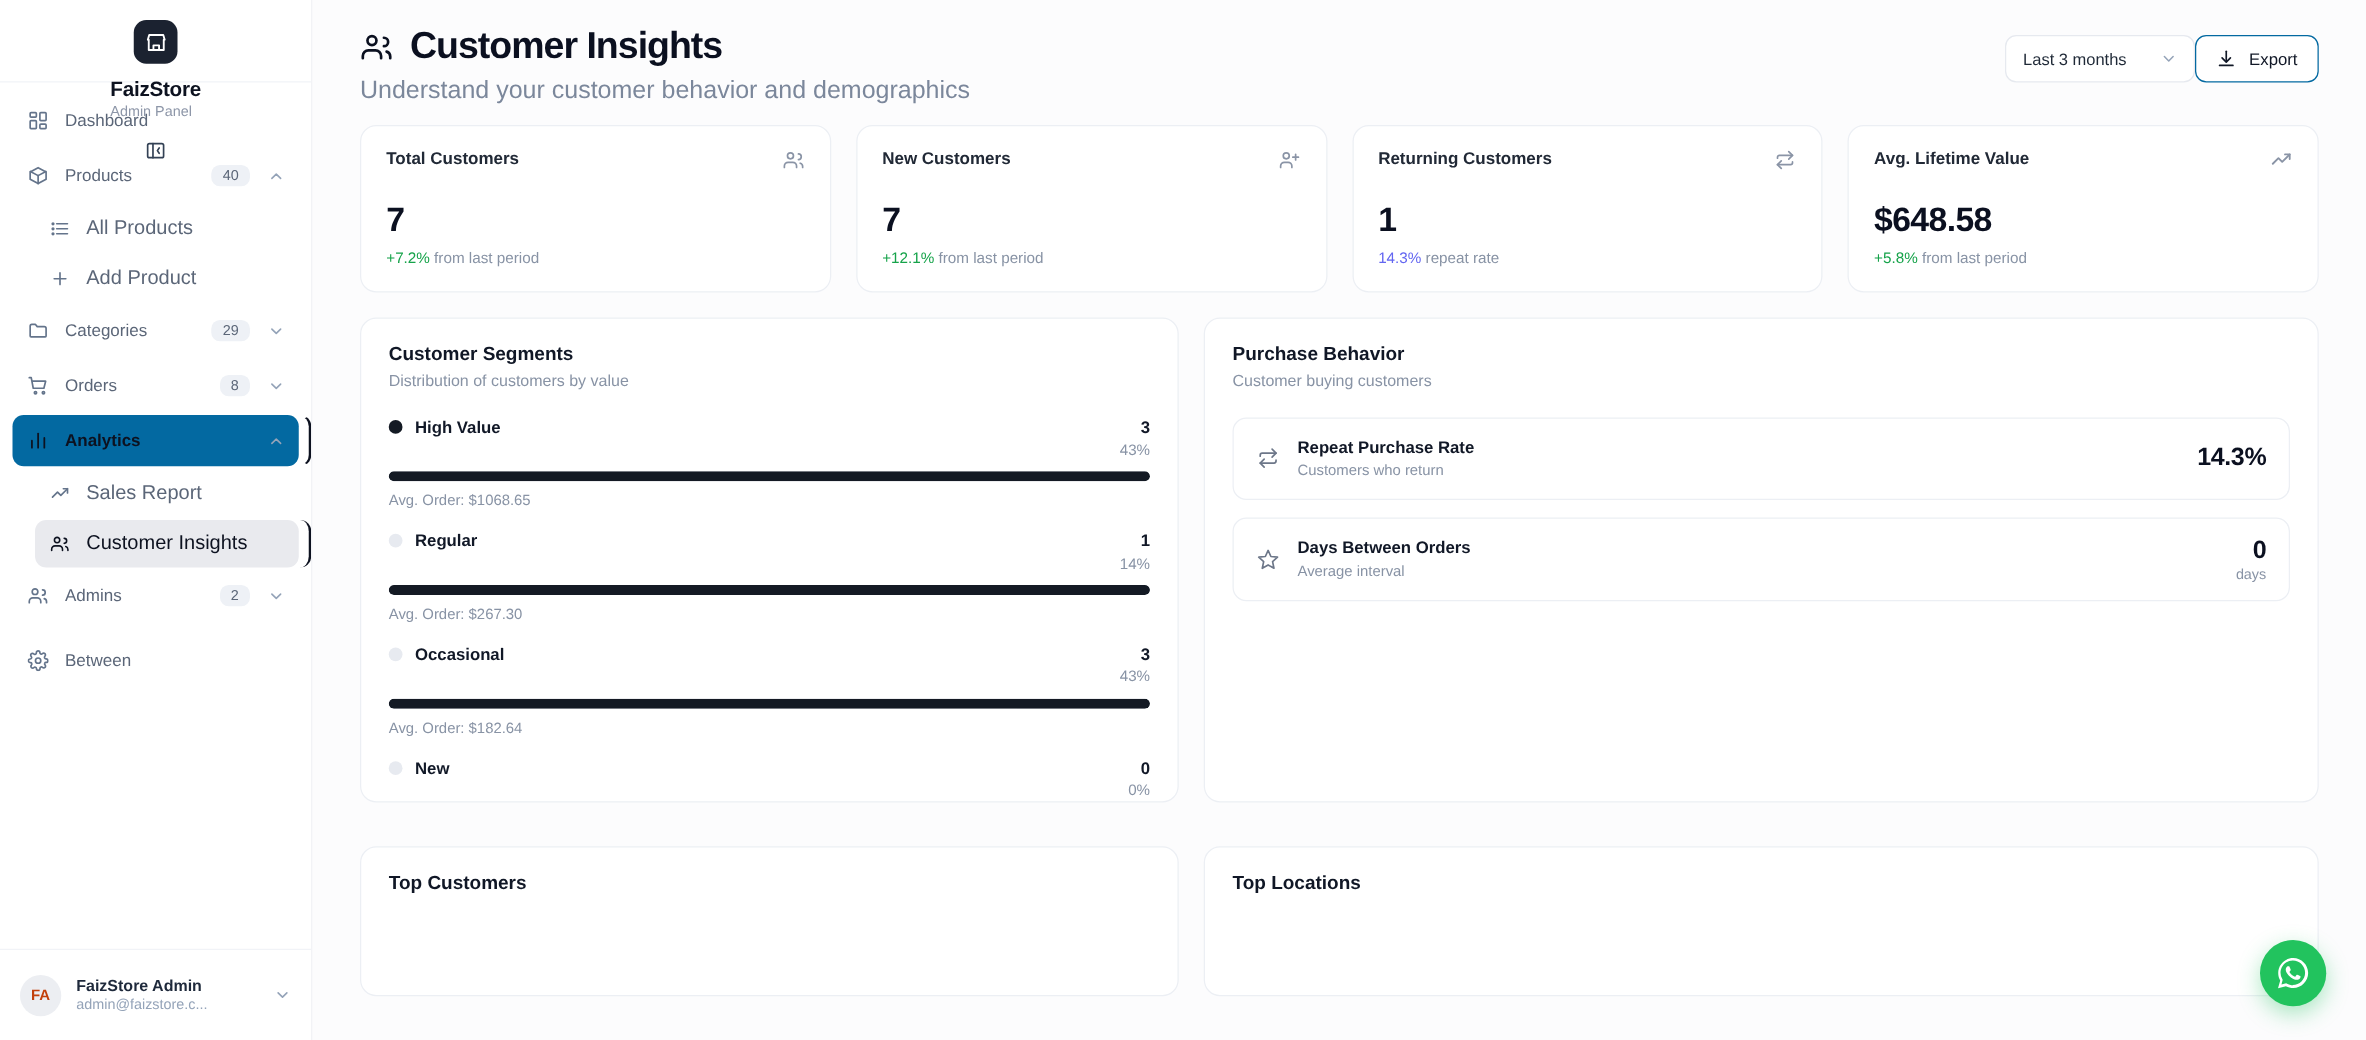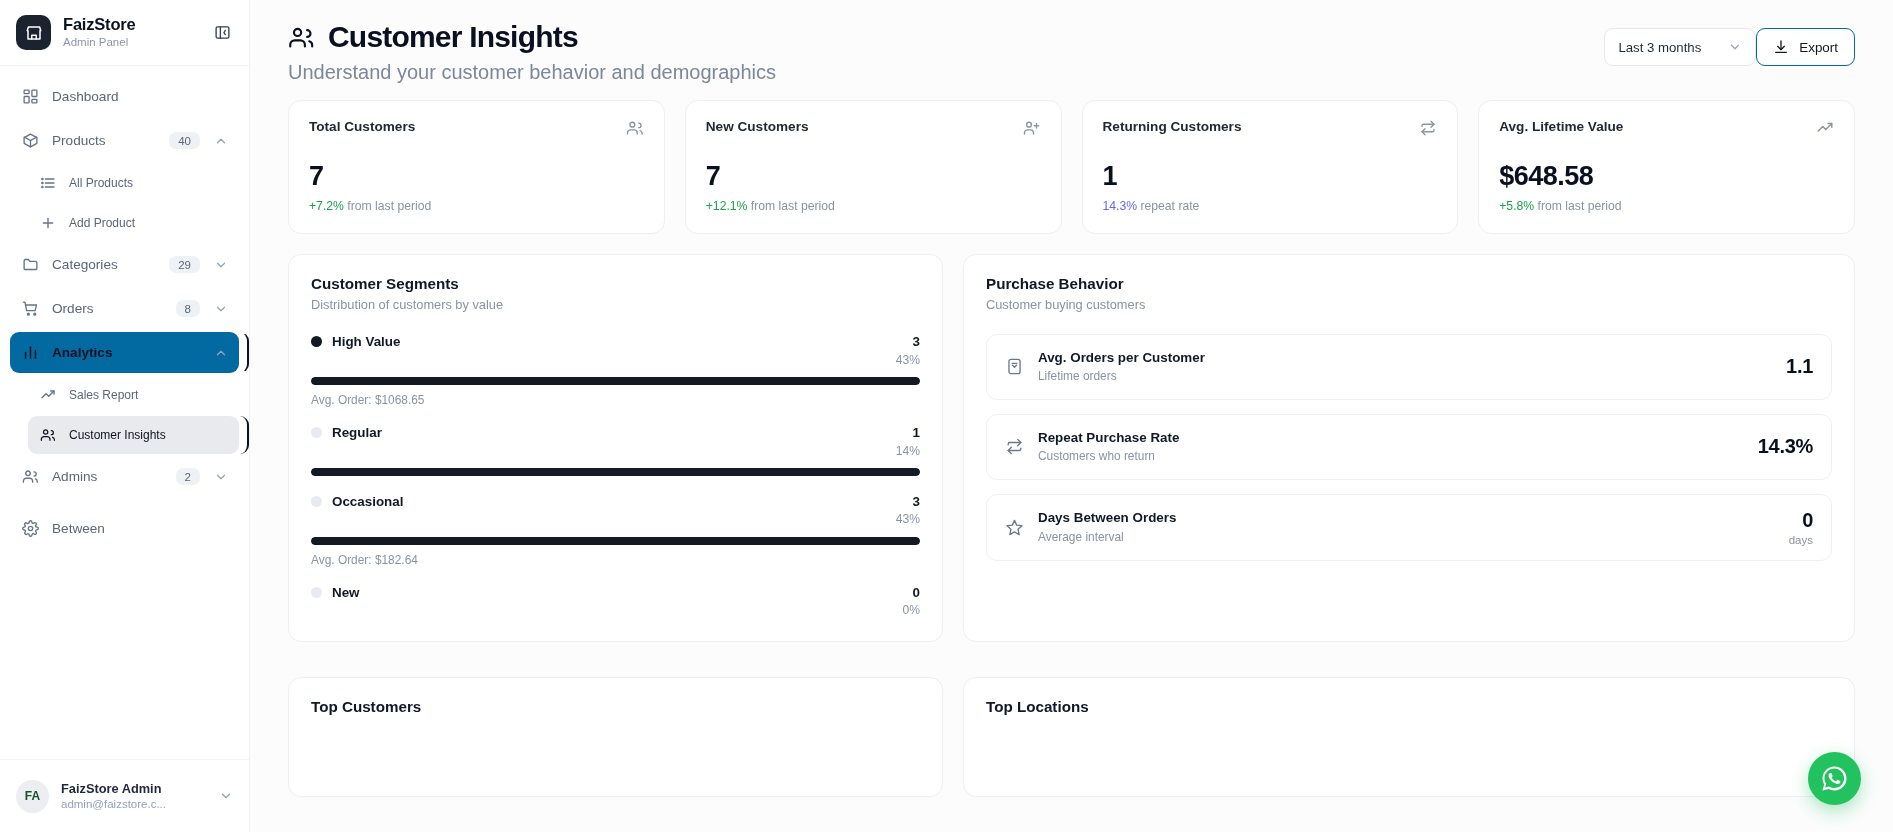--- a/index.html
+++ b/index.html
@@ -18,20 +18,21 @@
     background: #ffffff;
     border-right: 1px solid #eef0f4;
     display: flex; flex-direction: column;
     position: relative;
   }
   .brand {
     display: flex; align-items: center; gap: 12px;
     padding: 16px 16px 16px 16px;
     height: 66px;
     border-bottom: 1px solid #f1f3f7;
+    flex-direction: column;
   }
   .brand-logo {
     width: 35px; height: 35px; border-radius: 10px;
     background: #1b2230;
     display: flex; align-items: center; justify-content: center;
     flex: 0 0 auto;
   }
   .brand-text { display: flex; flex-direction: column; line-height: 1.15; flex: 1 1 auto; }
   .brand-name { font-size: 16.5px; font-weight: 700; color: #0d1220; letter-spacing: -.2px; }
   .brand-sub { font-size: 11.5px; color: #8d96a8; margin-top: 2px; }
@@ -63,41 +64,41 @@
   }
   .badge {
     background: #eef1f6; color: #5b6678;
     font-size: 11.5px; border-radius: 7px;
     padding: 2.5px 9px; font-weight: 500;
   }
   .chev { width: 15px; height: 15px; color: #94a3b8; display:flex; align-items:center; justify-content:center; }
   .sub-item {
     display:flex; align-items:center; gap: 13px;
     height: 38px; margin-left: 18px; padding: 0 11px;
-    border-radius: 9px; color: #5b6678; font-size: 12px;
+    border-radius: 9px; color: #5b6678; font-size: 16px;
     margin-bottom: 2px; position: relative; width: calc(100% - 18px);
   }
   .sub-item .ico { width:17px; height:17px; display:flex; align-items:center; justify-content:center; color:#64748b; flex:0 0 auto;}
   .sub-item.active { background: #e9eaee; color:#0d1220; font-weight:500; }
   .sub-item.active .ico { color:#0d1220; }
   .sub-item.active::after {
     content:""; position:absolute; right:-10px; top:0; bottom:0; width: 10px;
     border-right: 2px solid #0d1220;
     border-top-right-radius: 9px; border-bottom-right-radius: 9px;
   }
   .nav-spacer { height: 8px; }
 
   .user-box {
     border-top: 1px solid #f1f3f7;
     padding: 14px 16px; display:flex; align-items:center; gap:12px;
     height: 73px;
   }
   .avatar {
     width: 33px; height: 33px; border-radius: 50%;
-    background: #eceef2; color:#14532d;
+    background: #eceef2; color:#c2410c;
     display:flex; align-items:center; justify-content:center;
     font-size: 12px; font-weight: 700; flex:0 0 auto;
   }
   .user-meta { flex:1 1 auto; line-height:1.25; min-width:0; }
   .user-name { font-size: 12.8px; font-weight:600; color:#1e293b; white-space:nowrap; }
   .user-mail { font-size: 11.5px; color:#94a3b8; white-space:nowrap; overflow:hidden; text-overflow:ellipsis; }
 
   
   .main { flex: 1 1 auto; height: 832px; background:#fcfcfd; overflow: hidden; position: relative; }
   .page { padding: 0 38px; }
@@ -548,20 +549,21 @@
                   <span class="seg-name">Regular</span>
                 </div>
                 <div class="seg-right">
                   <div class="seg-count">1</div>
                   <div class="seg-pct">14%</div>
                 </div>
               </div>
               <div class="seg-track">
                 <div class="seg-fill" style="width:100%;background:#141a24"></div>
               </div>
+              <div class="seg-avg">Avg. Order: $267.30</div>
             </div>
 
             <div class="seg">
               <div class="seg-row">
                 <div class="seg-left">
                   <span class="seg-dot" style="background:#e7eaf0"></span>
                   <span class="seg-name">Occasional</span>
                 </div>
                 <div class="seg-right">
                   <div class="seg-count">3</div>
@@ -590,38 +592,20 @@
 
           </div>
         </div>
 
         <div class="panel right">
           <div class="panel-title">Purchase Behavior</div>
           <div class="panel-sub">Customer buying customers</div>
 
           <div class="behaviors">
 
-            <div class="beh-card">
-              <div class="beh-left">
-                <span class="beh-ico">
-                  <svg width="19" height="19" viewBox="0 0 24 24" fill="none" stroke="currentColor" stroke-width="1.7" stroke-linecap="round" stroke-linejoin="round">
-                    <rect x="5" y="3" width="14" height="18" rx="2.5"></rect>
-                      <path d="M9 8h6"></path>
-                      <path d="M9.5 10.5l2.5 2.5 2.5-2.5"></path>
-                  </svg>
-                </span>
-                <div class="beh-txt">
-                  <div class="beh-name">Avg. Orders per Customer</div>
-                  <div class="beh-sub">Lifetime orders</div>
-                </div>
-              </div>
-              <div class="beh-right">
-                <div class="beh-val">1.1</div>
-              </div>
-            </div>
 
             <div class="beh-card">
               <div class="beh-left">
                 <span class="beh-ico">
                   <svg width="19" height="19" viewBox="0 0 24 24" fill="none" stroke="currentColor" stroke-width="1.7" stroke-linecap="round" stroke-linejoin="round">
                     <polyline points="16 3 20 7 16 11"></polyline>
                       <path d="M20 7H6a2 2 0 0 0-2 2v1"></path>
                       <polyline points="8 21 4 17 8 13"></polyline>
                       <path d="M4 17h14a2 2 0 0 0 2-2v-1"></path>
                   </svg>

